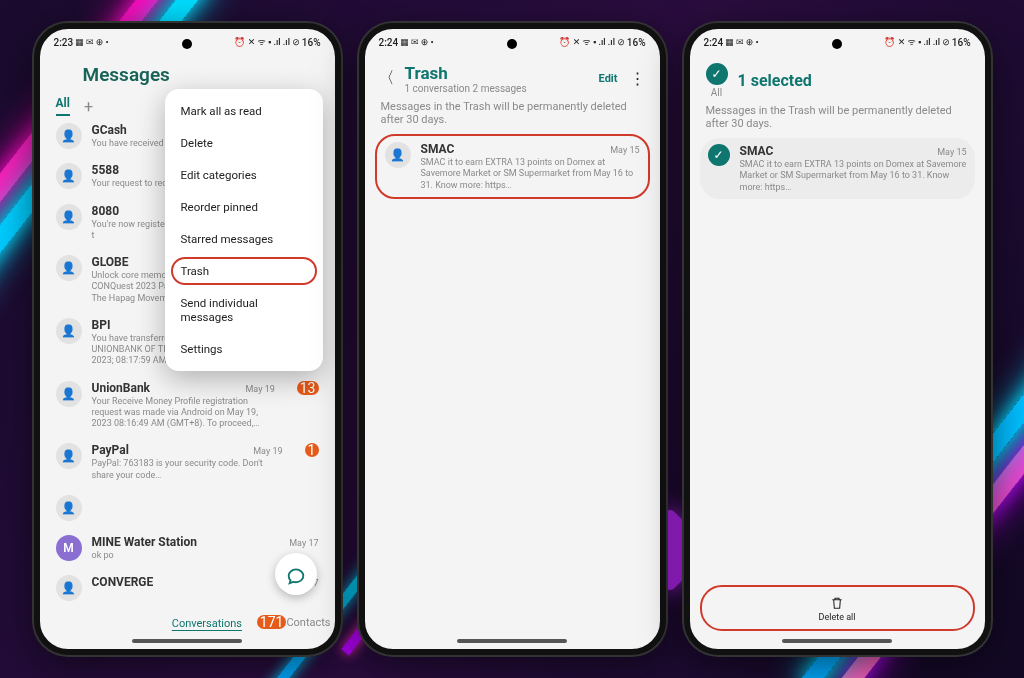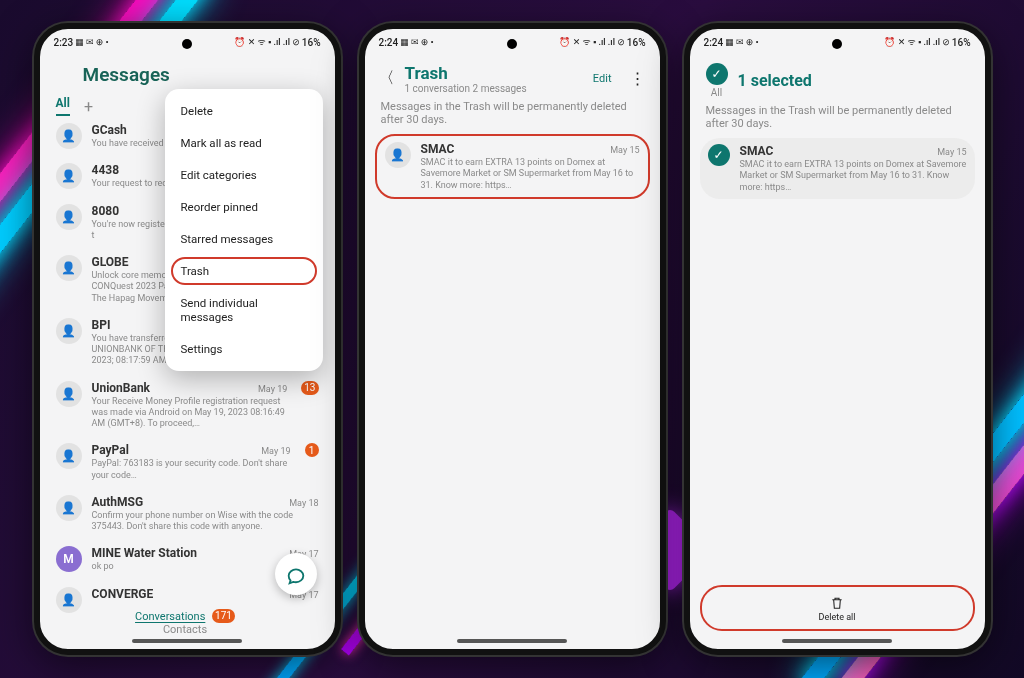--- a/index.html
+++ b/index.html
@@ -77,21 +77,21 @@
     width:26px; height:26px; border-radius:50%; background:#e2e2e2;
     display:flex; align-items:center; justify-content:center;
     font-size:12px; color:#999;
   }
   .avatar.purple { background:#8a6ed1; color:#fff; font-weight:600;}
   .convo-body { flex:1; min-width:0; }
   .convo-head { display:flex; justify-content:space-between; align-items:baseline; }
   .convo-name { font-size:12px; font-weight:700; color:#333; }
   .convo-date { font-size:9px; color:var(--gray-text); }
   .convo-preview { font-size:9px; color:var(--gray-text); line-height:1.25; margin-top:1px; }
-  .badge { min-width:14px; height:14px; background:var(--orange); color:#fff; border-radius:8px; font-size:10px; display:inline-flex; align-items:center; justify-content:center; padding:0 3px; margin-left:4px;}
+  .badge { min-width:14px; height:14px; background:var(--orange); color:#fff; border-radius:8px; font-size:14px; display:inline-flex; align-items:center; justify-content:center; padding:0 3px; margin-left:12px;}
 
   
   .dropdown {
     position:absolute; top:60px; right:12px; width:158px;
     background:#fff; border-radius:14px; box-shadow:0 8px 28px rgba(0,0,0,.28);
     padding:6px 0; z-index:5;
   }
   .menu-item {
     font-size:11.5px; color:#222; padding:9px 16px; position:relative;
   }
@@ -101,35 +101,35 @@
   }
   .fab {
     position:absolute; right:18px; bottom:54px;
     width:42px; height:42px; background:#fff; border-radius:50%;
     box-shadow:0 3px 10px rgba(0,0,0,.25);
     display:flex; align-items:center; justify-content:center;
     color:var(--teal); font-size:20px;
   }
   .bottom-nav {
     position:absolute; bottom:14px; left:0; right:4px; height:26px;
-    display:flex; justify-content:center; align-items:center;
-    font-size:11px; color:var(--gray-text);flex-direction:column;
+    display:flex; justify-content:flex-end; align-items:center;
+    font-size:11px; color:var(--gray-text);
   }
   .bn-active { color:var(--teal); text-decoration: underline; text-underline-offset: 3px; }
 
   
   .trash-head {
     display:flex; align-items:center; gap:10px; padding:10px 14px 0;
   }
   .back-ico { font-size:16px; color:#222; }
   .trash-titles { flex:1; }
   .trash-title { font-size:17px; font-weight:700; color:var(--teal); }
   .trash-title-sm { font-size:16px; font-weight:700; color:var(--teal); }
   .trash-sub { font-size:10px; color:var(--gray-text); }
-  .edit-link { font-size:11px; color:var(--teal); font-weight:400; margin-right:8px;}
+  .edit-link { font-size:11px; color:var(--teal); font-weight:700; margin-right:2px;}
   .more-ico { font-size:16px; color:#222; }
   .trash-note { font-size:11px; color:var(--gray-text); padding:6px 16px 4px; }
   .trash-item {
     margin:4px 10px; padding:6px 8px; border-radius:20px; position:relative;
     display:flex; gap:10px; align-items:flex-start;
   }
   .trash-item.ring { border:2.5px solid var(--red-ring); }
   .check-circle {
     width:22px; height:22px; border-radius:50%; background:var(--teal);
     color:#fff; display:flex; align-items:center; justify-content:center;
@@ -183,21 +183,21 @@
             <span class="convo-name">GCash</span>
             <span class="convo-date"></span>
           </div>
         <div class="convo-preview">You have received P1000.00. Success. Your new balance</div>
       </div>
     </div>
     <div class="convo">
       <div class="avatar">👤</div>
       <div class="convo-body">
         <div class="convo-head">
-            <span class="convo-name">4438</span>
+            <span class="convo-name">5588</span>
           </div>
         <div class="convo-preview">Your request to redeem Util for 1 Day (REWCOMBO4) is</div>
       </div>
     </div>
     <div class="convo">
       <div class="avatar">👤</div>
       <div class="convo-body">
         <div class="convo-head">
             <span class="convo-name">8080</span>
           </div>
@@ -243,27 +243,20 @@
         <div class="convo-head">
             <span class="convo-name">PayPal</span>
             <span class="convo-date">May 19</span>
           </div>
         <div class="convo-preview">PayPal: 763183 is your security code. Don't share your code…</div>
       </div>
       <span class="badge">1</span>
     </div>
     <div class="convo">
       <div class="avatar">👤</div>
-      <div class="convo-body">
-        <div class="convo-head">
-            <span class="convo-name">AuthMSG</span>
-            <span class="convo-date">May 18</span>
-          </div>
-        <div class="convo-preview">Confirm your phone number on Wise with the code 375443. Don't share this code with anyone.</div>
-      </div>
     </div>
     <div class="convo">
       <div class="avatar purple">M</div>
       <div class="convo-body">
         <div class="convo-head">
             <span class="convo-name">MINE Water Station</span>
             <span class="convo-date">May 17</span>
           </div>
         <div class="convo-preview">ok po</div>
       </div>
@@ -273,22 +266,22 @@
       <div class="convo-body">
         <div class="convo-head">
             <span class="convo-name">CONVERGE</span>
             <span class="convo-date">May 17</span>
           </div>
       </div>
     </div>
   </div>
 
   <div class="dropdown">
+    <div class="menu-item">Mark all as read</div>
     <div class="menu-item">Delete</div>
-    <div class="menu-item">Mark all as read</div>
     <div class="menu-item">Edit categories</div>
     <div class="menu-item">Reorder pinned</div>
     <div class="menu-item">Starred messages</div>
     <div class="menu-item">
       <span>Trash</span>
       <span class="menu-ring"></span>
     </div>
     <div class="menu-item">Send individual messages</div>
     <div class="menu-item">Settings</div>
   </div>

